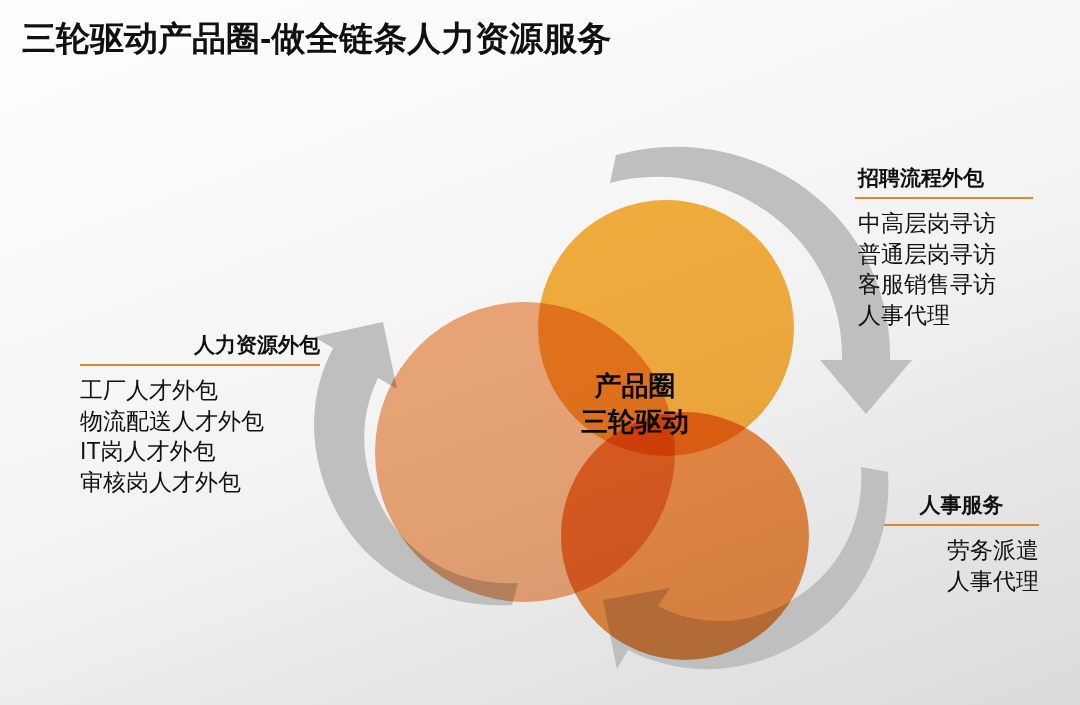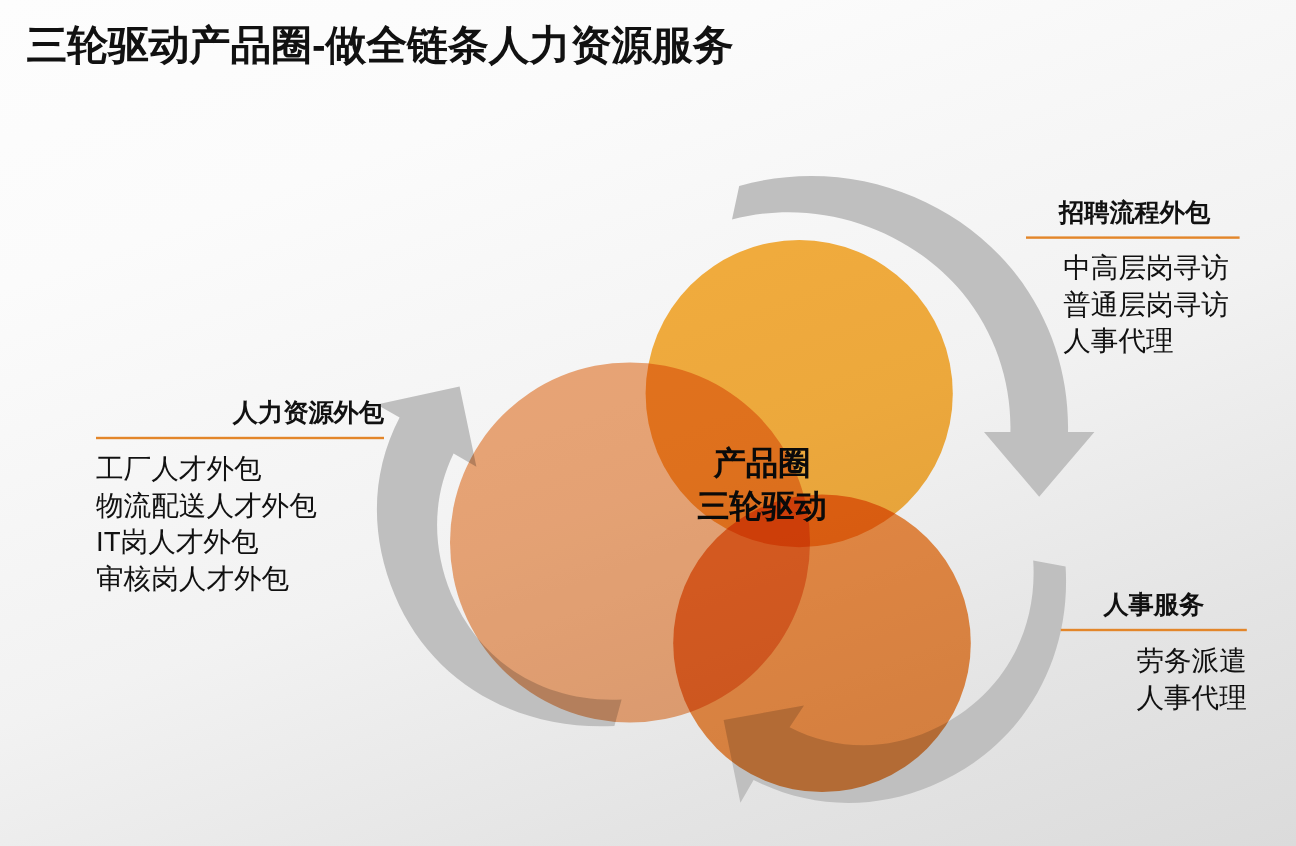--- a/index.html
+++ b/index.html
@@ -84,21 +84,20 @@
 
   
   .block { position: absolute; }
   .block .heading {
     font-size: 21px;
     font-weight: bold;
     color: #111111;
     white-space: nowrap;
     line-height: 1.25;
     padding-bottom: 4px;
-    text-align: center;
   }
   .block .rule {
     height: 2px;
     background: #E3862A;
     margin-top: 2px;
     margin-bottom: 9px;
   }
   .block .items {
     font-size: 23px;
     color: #111111;
@@ -106,21 +105,21 @@
   }
   .block .items .item { display: block; white-space: nowrap; }
 
   #block-recruitment {
     left: 855px;
     top: 165px;
     width: 178px;
     text-align: left;
   }
   #block-recruitment .heading { padding-left: 3px; }
-  #block-recruitment .items { padding-left: 3px; margin-left: 28px; }
+  #block-recruitment .items { padding-left: 3px; }
 
   #block-hr-outsourcing {
     left: 80px;
     top: 332px;
     width: 240px;
     text-align: left;
   }
   #block-hr-outsourcing .heading { text-align: right; }
 
   #block-hr-services {
@@ -184,20 +183,21 @@
     <span class="ln">产品圈</span>
     <span class="ln">三轮驱动</span>
   </div>
 
   <div class="block" id="block-recruitment">
     <div class="heading">招聘流程外包</div>
     <div class="rule"></div>
     <div class="items">
       <span class="item">中高层岗寻访</span>
       <span class="item">普通层岗寻访</span>
+      <span class="item">客服销售寻访</span>
       <span class="item">人事代理</span>
     </div>
   </div>
 
   <div class="block" id="block-hr-outsourcing">
     <div class="heading">人力资源外包</div>
     <div class="rule"></div>
     <div class="items">
       <span class="item">工厂人才外包</span>
       <span class="item">物流配送人才外包</span>

